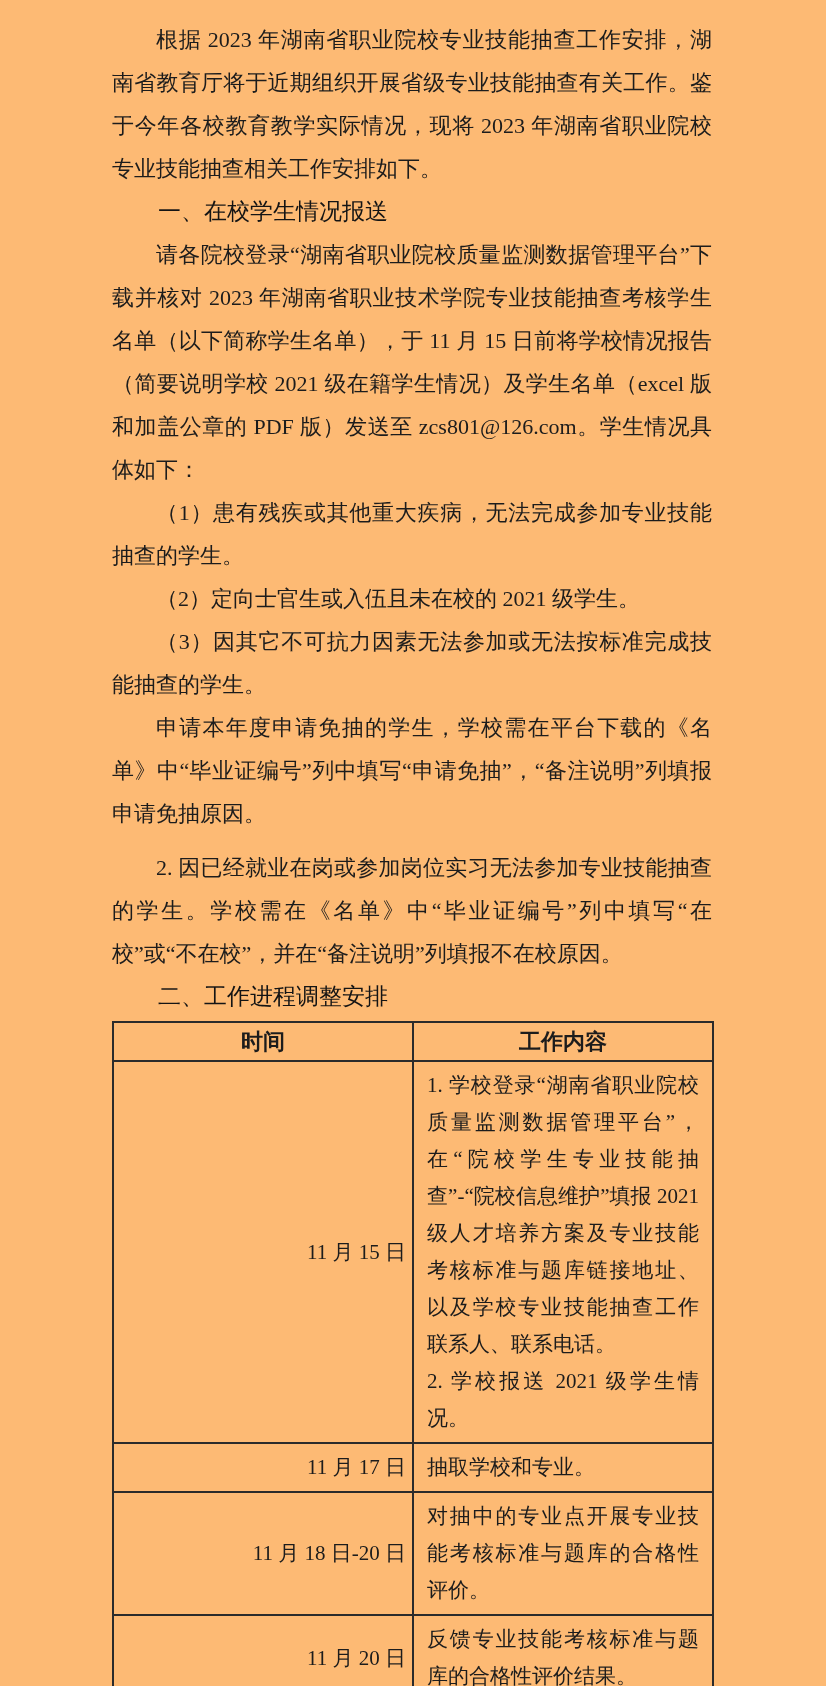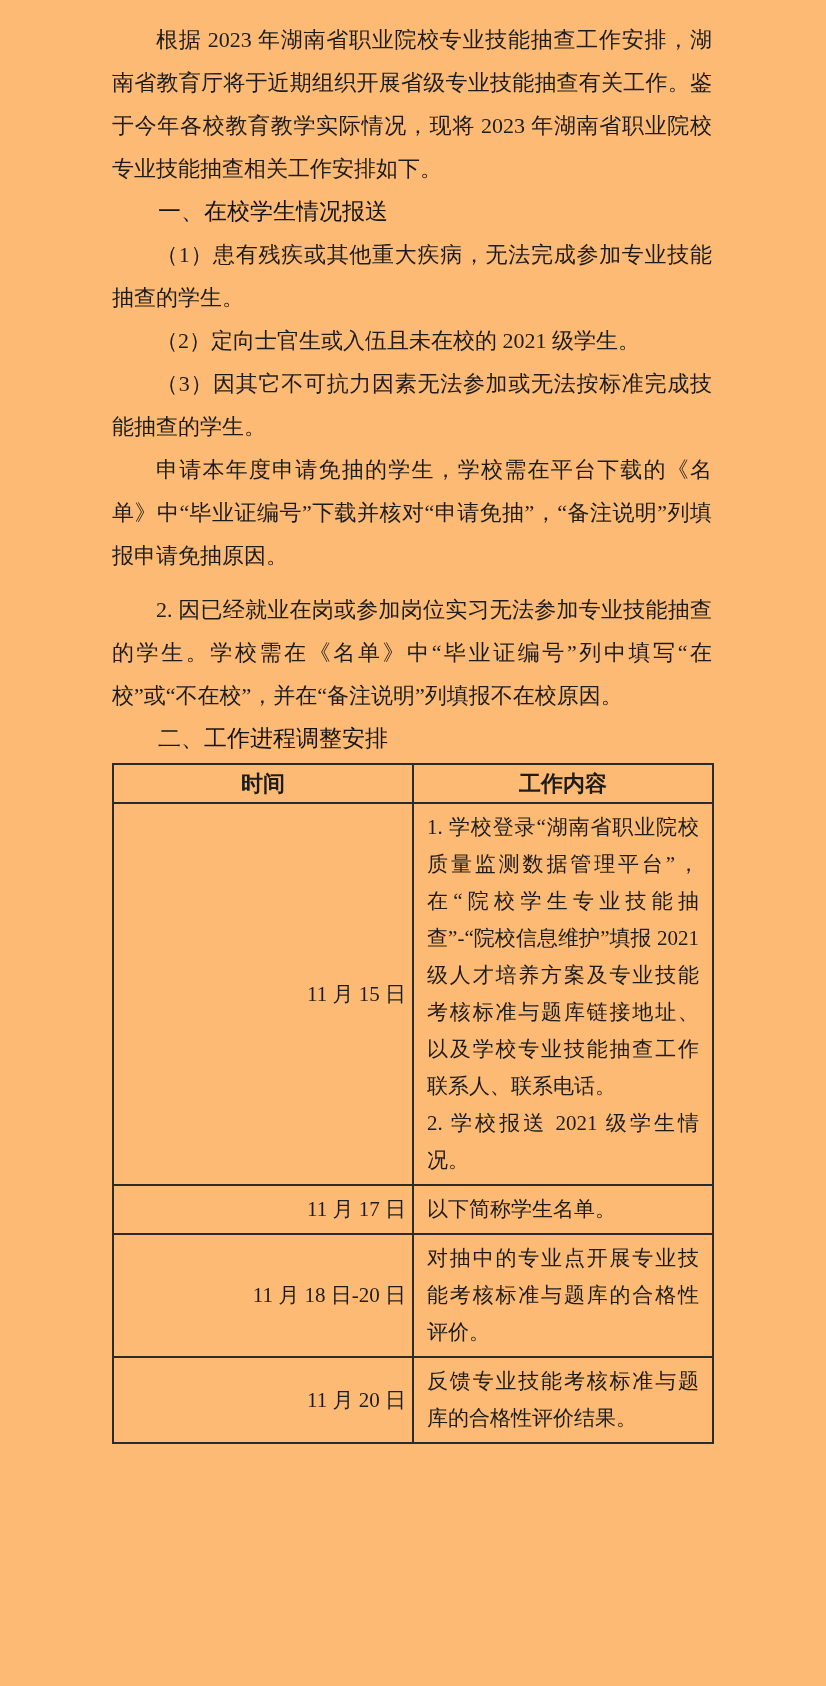--- a/index.html
+++ b/index.html
@@ -69,24 +69,25 @@
 </style>
 </head>
 <body>
 
 <div class="page">
 
   <p class="para">根据 2023 年湖南省职业院校专业技能抽查工作安排，湖南省教育厅将于近期组织开展省级专业技能抽查有关工作。鉴于今年各校教育教学实际情况，现将 2023 年湖南省职业院校专业技能抽查相关工作安排如下。</p>
 
   <h2 class="heading">一、在校学生情况报送</h2>
 
+  <p class="para">请各院校登录“湖南省职业院校质量监测数据管理平台”下载并核对 2023 年湖南省职业技术学院专业技能抽查考核学生名单（以下简称学生名单），于 11 月 15 日前将学校情况报告（简要说明学校 2021 级在籍学生情况）及学生名单（excel 版和加盖公章的 PDF 版）发送至 zcs801@126.com。学生情况具体如下：</p>
   <p class="para">（1）患有残疾或其他重大疾病，无法完成参加专业技能抽查的学生。</p>
   <p class="para">（2）定向士官生或入伍且未在校的 2021 级学生。</p>
   <p class="para">（3）因其它不可抗力因素无法参加或无法按标准完成技能抽查的学生。</p>
-  <p class="para">申请本年度申请免抽的学生，学校需在平台下载的《名单》中“毕业证编号”下载并核对“申请免抽”，“备注说明”列填报申请免抽原因。</p>
+  <p class="para">申请本年度申请免抽的学生，学校需在平台下载的《名单》中“毕业证编号”列中填写“申请免抽”，“备注说明”列填报申请免抽原因。</p>
   <p class="para gap-before">2. 因已经就业在岗或参加岗位实习无法参加专业技能抽查的学生。学校需在《名单》中“毕业证编号”列中填写“在校”或“不在校”，并在“备注说明”列填报不在校原因。</p>
 
   <h2 class="heading">二、工作进程调整安排</h2>
 
   <table class="schedule">
     <thead>
       <tr>
         <th class="t-time">时间</th>
         <th>工作内容</th>
       </tr>
@@ -94,21 +95,21 @@
     <tbody>
       <tr>
         <td class="t-time">11 月 15 日</td>
         <td class="t-content">
           <p>1. 学校登录“湖南省职业院校质量监测数据管理平台”，在“院校学生专业技能抽查”-“院校信息维护”填报 2021 级人才培养方案及专业技能考核标准与题库链接地址、以及学校专业技能抽查工作联系人、联系电话。</p>
           <p>2. 学校报送 2021 级学生情况。</p>
         </td>
       </tr>
       <tr>
         <td class="t-time">11 月 17 日</td>
-        <td class="t-content">以下简称学生名单。</td>
+        <td class="t-content">抽取学校和专业。</td>
       </tr>
       <tr>
         <td class="t-time">11 月 18 日-20 日</td>
         <td class="t-content">对抽中的专业点开展专业技能考核标准与题库的合格性评价。</td>
       </tr>
       <tr>
         <td class="t-time">11 月 20 日</td>
         <td class="t-content">反馈专业技能考核标准与题库的合格性评价结果。</td>
       </tr>
 

